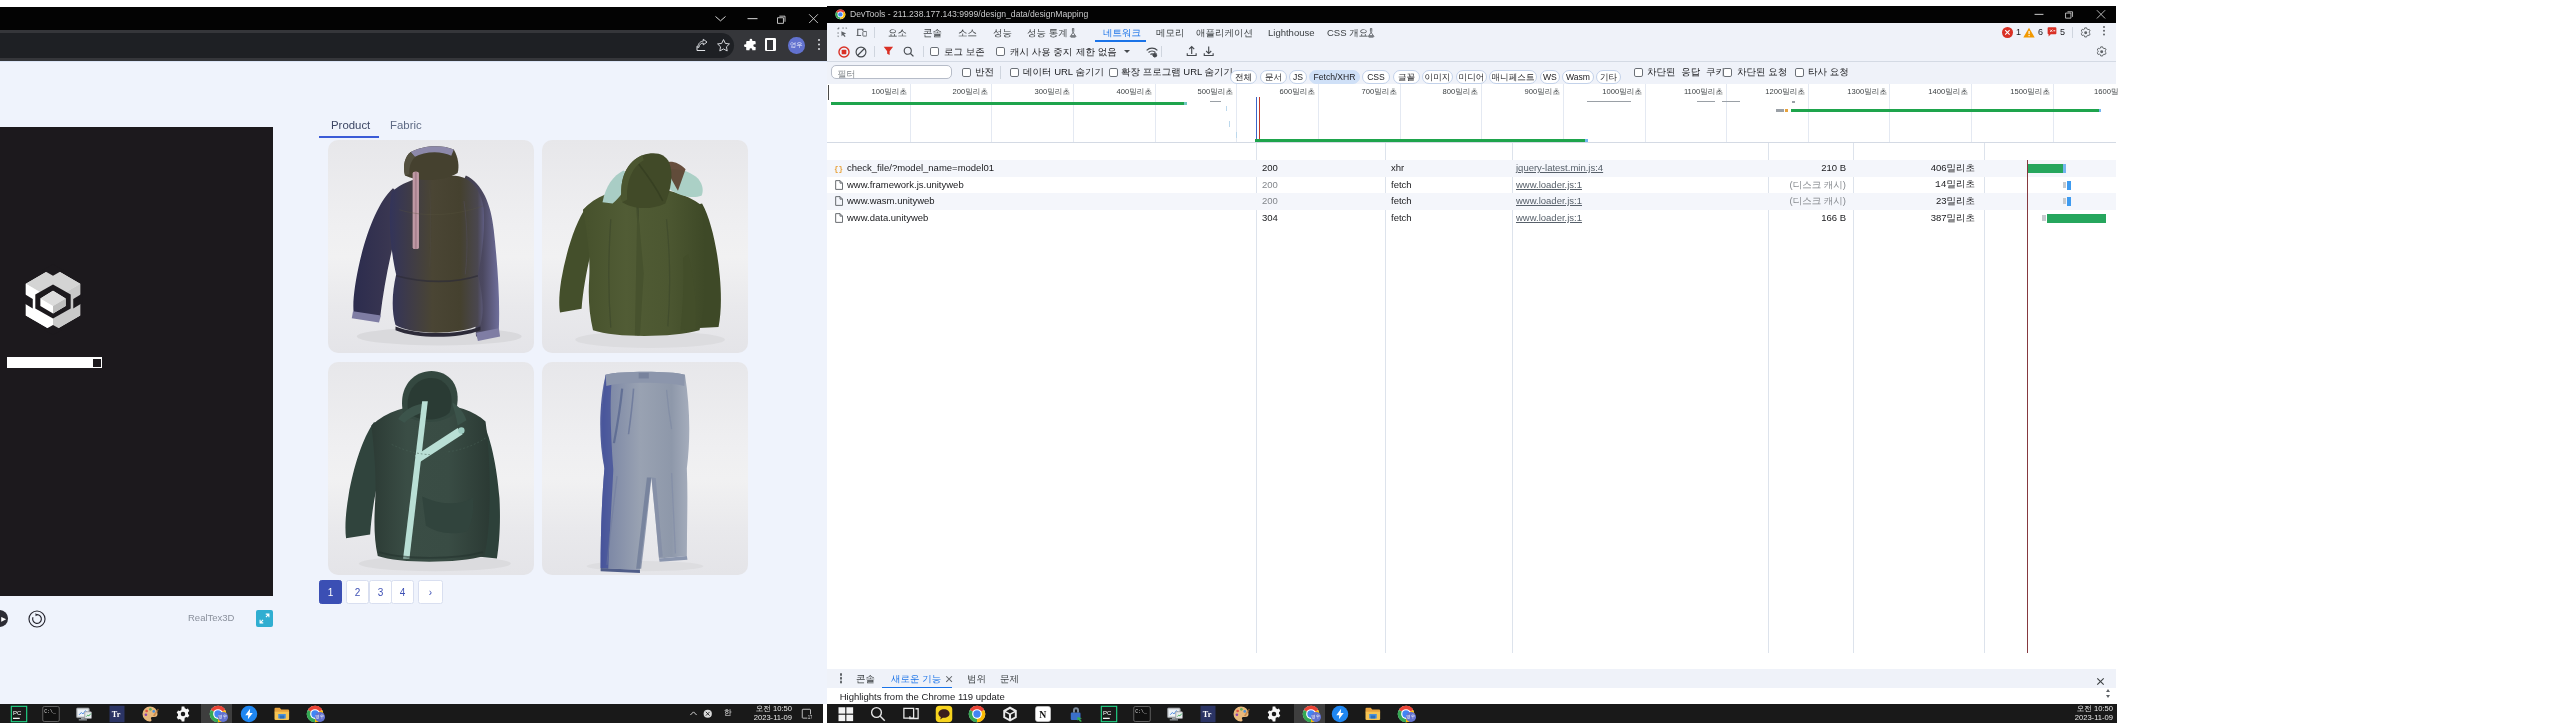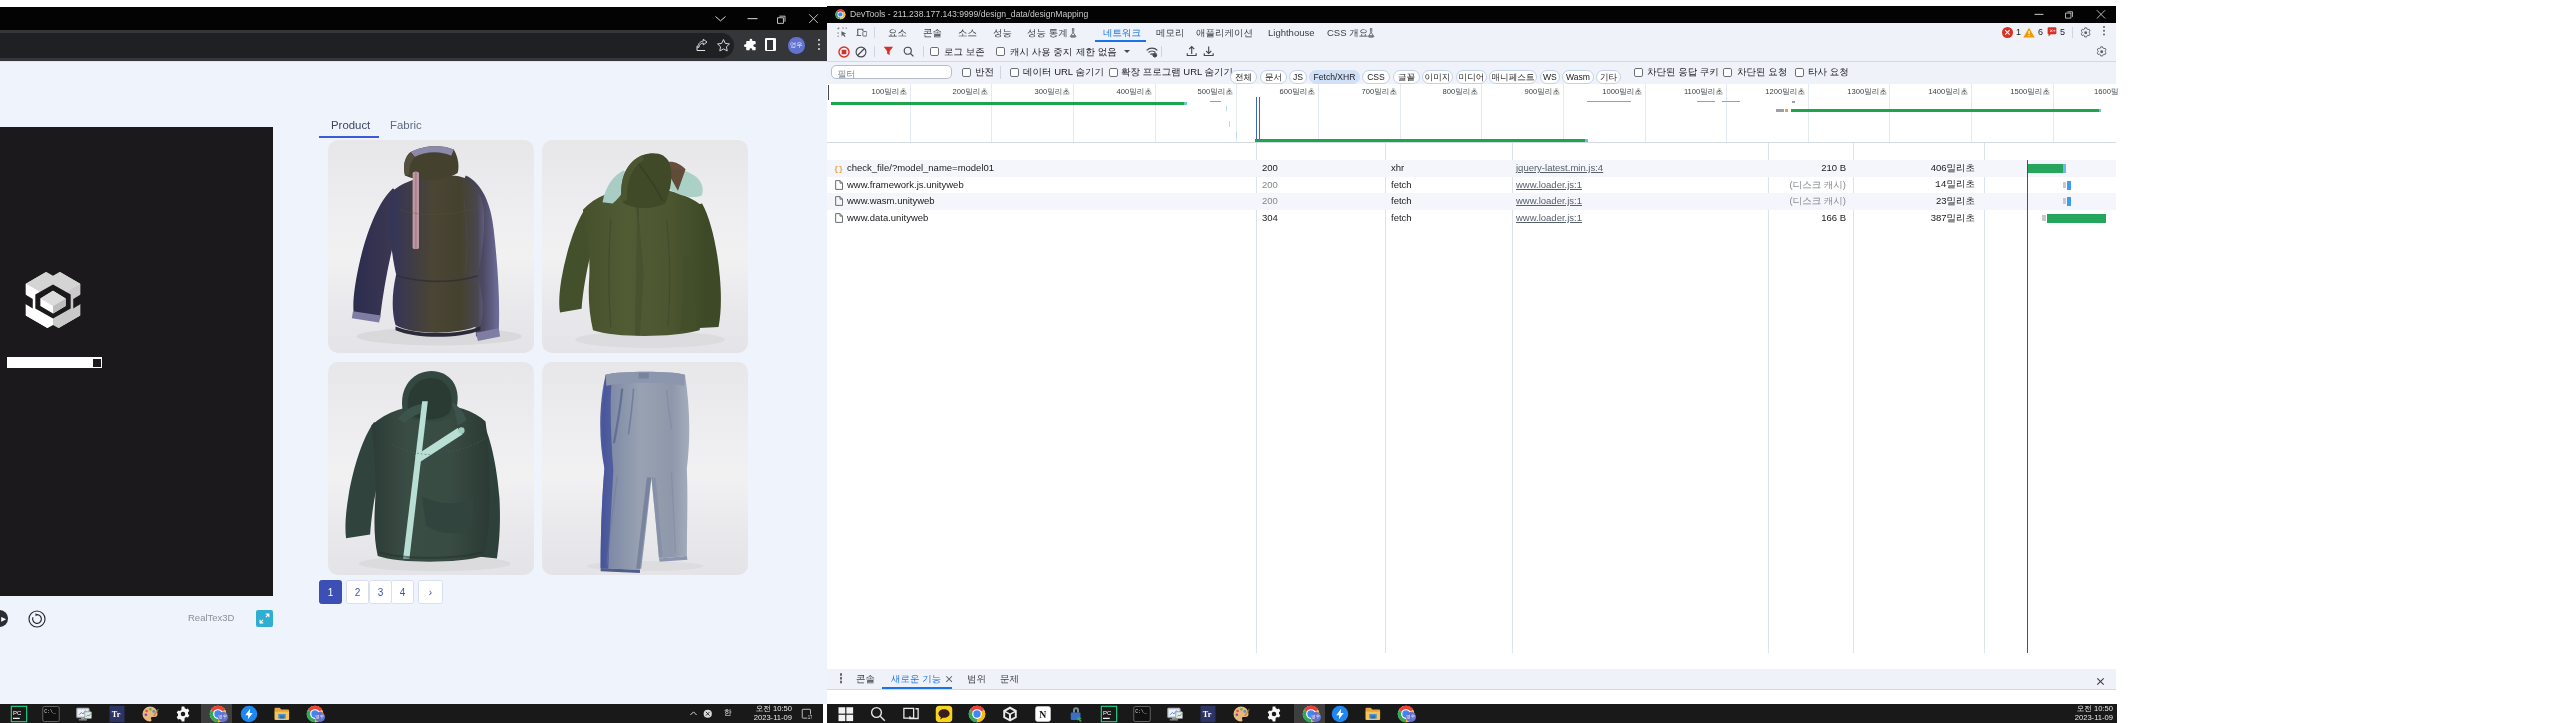--- a/index.html
+++ b/index.html
@@ -416,21 +416,21 @@
       <div class="pill" style="left:482px;width:51px;background:#cfe0f7;border-color:#cfe0f7;">Fetch/XHR</div>
       <div class="pill" style="left:535px;width:28px;">CSS</div>
       <div class="pill" style="left:566px;width:27px;">글꼴</div>
       <div class="pill" style="left:595px;width:31px;">이미지</div>
       <div class="pill" style="left:629px;width:31px;">미디어</div>
       <div class="pill" style="left:662px;width:48px;">매니페스트</div>
       <div class="pill" style="left:713px;width:19.7px;">WS</div>
       <div class="pill" style="left:735px;width:32px;">Wasm</div>
       <div class="pill" style="left:769px;width:25px;">기타</div>
       <div class="cb" style="left:807px;top:5.7px;"></div>
-      <div class="cblab" style="left:820px;top:4.4px;">차단된 응답 쿠키</div>
+      <div class="cblab" style="left:820px;top:4.4px;font-family:Liberation Mono, monospace;">차단된 응답 쿠키</div>
       <div class="cb" style="left:896px;top:5.7px;"></div>
       <div class="cblab" style="left:910px;top:4.4px;">차단된 요청</div>
       <div class="cb" style="left:968px;top:5.7px;"></div>
       <div class="cblab" style="left:981px;top:4.4px;">타사 요청</div>
     </div>
     <div id="overview">
       <div class="rlab" style="left:36px;">100밀리초</div>
       <div class="rlab" style="left:117px;">200밀리초</div>
       <div class="rlab" style="left:199px;">300밀리초</div>
       <div class="rlab" style="left:281px;">400밀리초</div>
@@ -552,20 +552,25 @@
       <svg class="abs" style="left:118px;top:5.7px" width="8.2" height="8.2" viewBox="0 0 13 13">
           <path d="M2 2 L11 11 M11 2 L2 11" stroke="#5f6368" stroke-width="1.6"></path>
         </svg>
       <div class="abs" style="left:55px;top:18.4px;width:70px;height:1.6px;background:#1a73e8;"></div>
       <div class="dtab" style="left:140px;top:0;">범위</div>
       <div class="dtab" style="left:173px;top:0;">문제</div>
       <svg class="abs" style="left:1269px;top:7.6px" width="9" height="9" viewBox="0 0 14 14">
           <path d="M2 2 L12 12 M12 2 L2 12" stroke="#3c4043" stroke-width="1.7"></path>
         </svg>
     </div>
+    <div id="ddrawer">
+      <div class="abs" style="left:12.7px;top:3.2px;font-size:9.5px;color:#202124;">Highlights from the Chrome 119 update</div>
+      <div class="abs" style="left:1279px;top:0.6px;width:0;height:0;border-left:2.9px solid transparent;border-right:2.9px solid transparent;border-bottom:3.8px solid #5f6368;"></div>
+      <div class="abs" style="left:1279px;top:7px;width:0;height:0;border-left:2.9px solid transparent;border-right:2.9px solid transparent;border-top:3.8px solid #5f6368;"></div>
+    </div>
   </div>
 
   <svg width="0" height="0" style="position:absolute">
     <defs>
       <g id="i-chrome">
           <circle cx="12" cy="12" r="11" fill="#fff"></circle>
           <path d="M12 12 L2.47 6.5 A11 11 0 0 1 21.53 6.5 Z" fill="#ea4335"></path>
           <path d="M12 12 L2.47 6.5 A11 11 0 0 0 12 23 Z" fill="#34a853"></path>
           <path d="M12 12 L12 23 A11 11 0 0 0 21.53 6.5 Z" fill="#fbbc05"></path>
           <path d="M12 1 A11 11 0 0 1 21.53 6.5 L12 6.8 Z" fill="#ea4335"></path>

